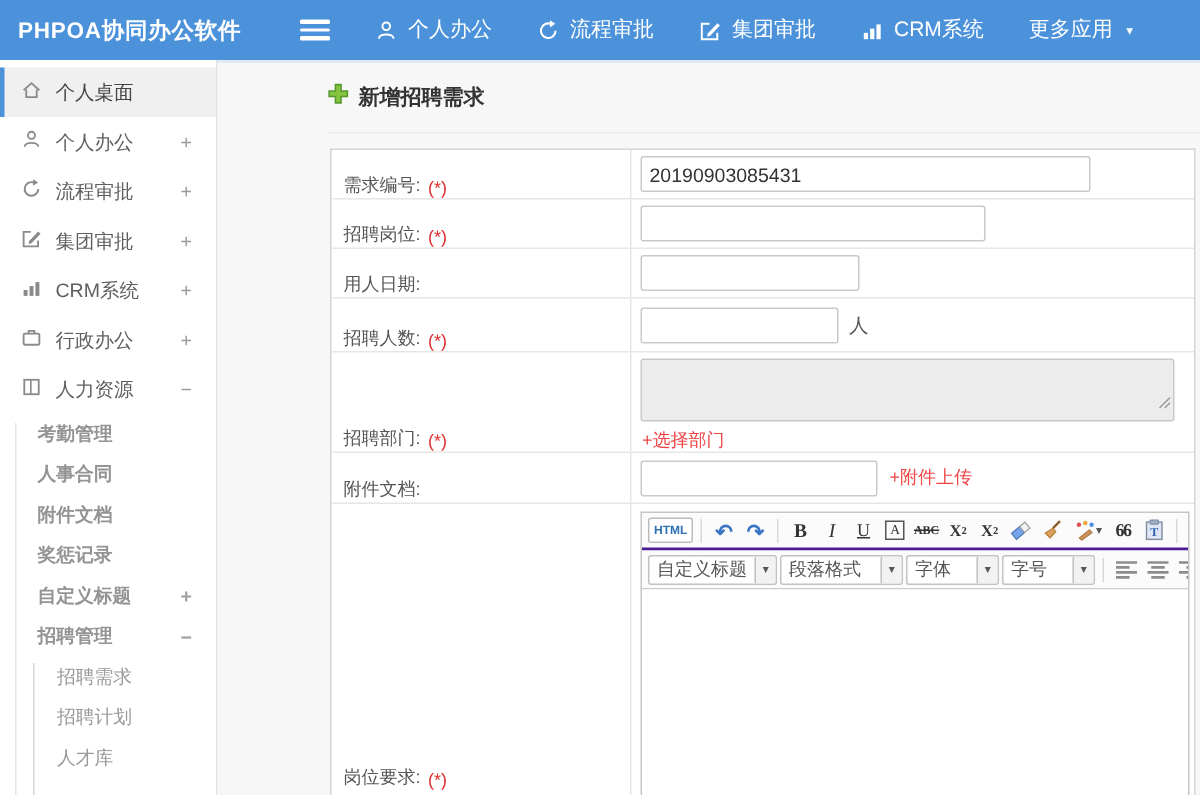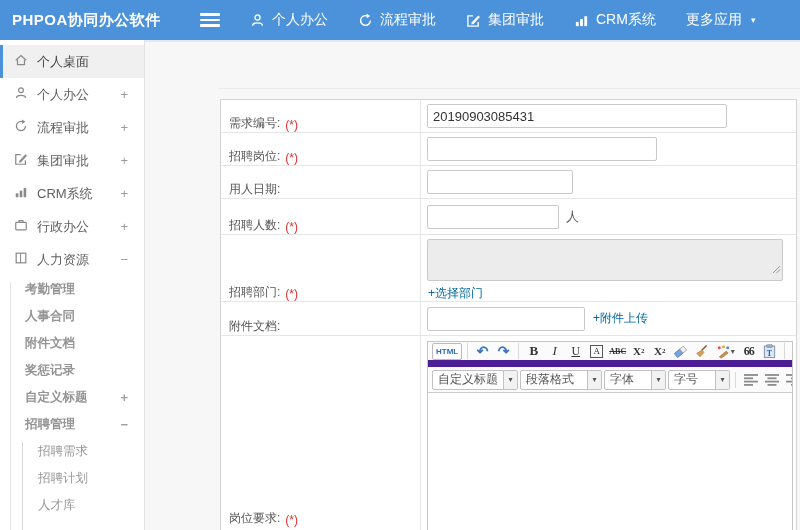--- a/index.html
+++ b/index.html
@@ -54,33 +54,33 @@
   .r-dept { height:67px; }
   .r-dept .val { flex-direction:column; align-items:flex-start; justify-content:center; padding-top:4px; }
   .r-req { flex:1 1 auto; border-bottom:none; }
   .r-req .lbl { align-items:flex-end; padding-bottom:14px; }
   .r-req .val { align-items:flex-start; padding-top:5px; }
 
   input.txt { height:24px; border:1px solid #c9c9c9; border-radius:2px; background:#fff;
               font-size:13px; color:#333; padding:0 5px; font-family:"Liberation Sans",sans-serif; }
   .w300{width:300px;} .w230{width:230px;} .w146{width:146px;} .w132{width:132px;} .w158{width:158px;}
   .suffix { font-size:13px; color:#555; margin-left:7px; }
-  .blue-link { font-size:12px; color:#0369a1; text-decoration:none; cursor:pointer; }
+  .blue-link { font-size:12px; color:#ef4444; text-decoration:none; cursor:pointer; }
   .r-dept .blue-link { margin-top:4px; margin-left:1px; }
   .val .blue-link.inline { margin-left:8px; }
   .ta-wrap { position:relative; width:356px; }
   textarea.dept { width:356px; height:42px; background:#ececec; border:1px solid #c9c9c9; border-radius:2px;
                   resize:none; display:block; }
   .grip { position:absolute; right:2px; bottom:3px; pointer-events:none; }
 
   
   .editor { width:366px; height:200px; border:1px solid #c6c6c6; background:#fff; display:flex; flex-direction:column; }
   .tbrow { display:flex; align-items:center; padding:0 4px; gap:2px; background:#fbfbfb; overflow:hidden;
            flex:0 0 auto; white-space:nowrap; }
-  .tbrow.one { height:25px; border-bottom:7px solid #4c1d95; }
+  .tbrow.one { height:25px; border-bottom:2px solid #4c1d95; }
   .tbrow.two { height:26px; border-bottom:1px solid #cdcdcd; }
   .tbtn { width:19px; height:19px; display:inline-flex; align-items:center; justify-content:center;
           border-radius:2px; cursor:pointer; color:#333; flex:0 0 auto; }
   .tsep { width:1px; height:16px; background:#d8d8d8; margin:0 3px; flex:0 0 auto; }
   .html-btn { height:17px; padding:0 3px; border:1px solid #bcbcbc; border-radius:2px; background:#fff;
               font-size:8px; font-weight:bold; color:#2b6fb5; display:inline-flex; align-items:center; cursor:pointer; }
   .undo,.redo { color:#3a76c4; font-size:14px; font-weight:bold; }
   .glyph-serif { font-family:"Liberation Serif",serif; }
   .b-b { font-weight:bold; font-size:13px; }
   .b-i { font-style:italic; font-size:13px; }
@@ -245,20 +245,28 @@
       <div class="sub2-item">
         <span>招聘计划</span>
       </div>
       <div class="sub2-item">
         <span>人才库</span>
       </div>
     </div>
   </aside>
 
   <main class="main">
+    <div class="page-title">
+      <span>
+        <svg width="15" height="15" viewBox="0 0 16 16">
+            <path d="M6 1.5 H10 V6 H14.5 V10 H10 V14.5 H6 V10 H1.5 V6 H6 Z" fill="#86c440" stroke="#569a2e" stroke-width="1.1"></path>
+          </svg>
+      </span>
+      <span class="t">新增招聘需求</span>
+    </div>
     <div class="title-divider"></div>
 
     <div class="form">
 
       <div class="frow r-h33">
         <div class="lbl">
           <span>需求编号:</span>
           <em class="req">(*)</em>
         </div>
         <div class="val">

